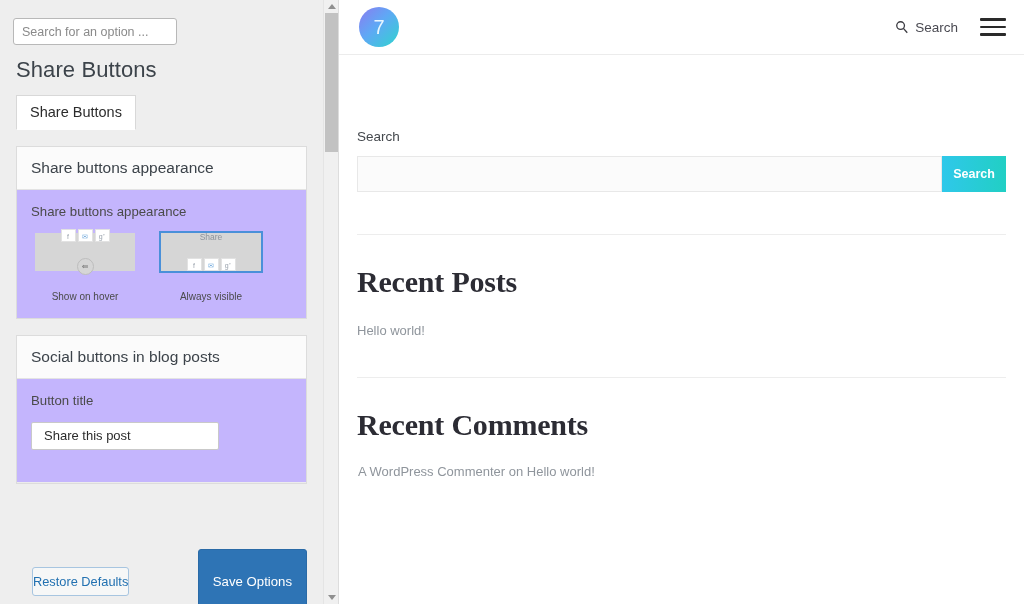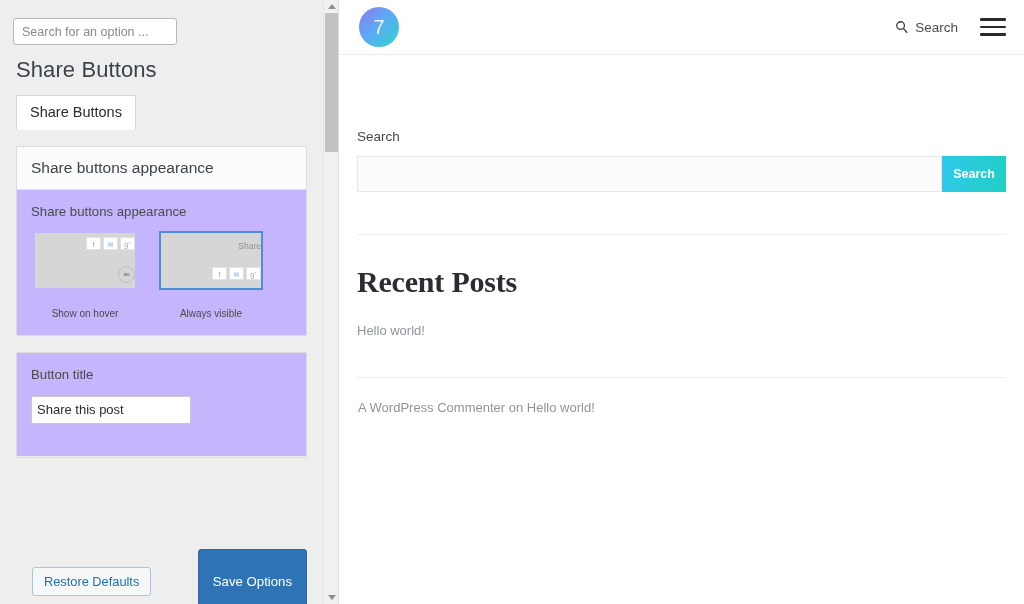--- a/index.html
+++ b/index.html
@@ -84,26 +84,26 @@
 
   .field-label {
     font-size: 13.2px;
     color: #4a4a4a;
     margin: 0 0 14px 0;
   }
 
   .choices { display: flex; gap: 26px; padding-left: 4px; }
   .choice { width: 100px; text-align: center; cursor: pointer; }
   .thumb {
-    width: 100px; height: 55px;
+    width: 100px; height: 38px;
     background: #d6d6d6;
     position: relative;
     display: flex;
     flex-direction: column;
-    align-items: flex-end;
+    align-items: center;
     justify-content: center;
     gap: 12px;
   }
   .choice.selected .thumb { outline: 2px solid #4a90d9; outline-offset: 0px; }
   .mini-row { display: flex; gap: 2px; }
   .mini-chip {
     width: 15px; height: 13px;
     background: #fff;
     border: 1px solid #e2e2e2;
     font-size: 7px;
@@ -130,28 +130,28 @@
     margin-bottom: 4px;
     font-family: "Liberation Sans", sans-serif;
   }
   .choice-caption {
     margin-top: 20px;
     font-size: 10px;
     color: #4a4a4a;
   }
 
   .text-input {
-    width: 160px;
+    width: 188px;
     height: 28px;
     border: 1px solid #c9c9c9;
     border-radius: 2px;
     background: #fff;
     font-size: 13px;
     color: #2b2b2b;
-    padding: 0 5px;
+    padding: 0 12px;
     font-family: "Liberation Sans", sans-serif;
     outline: none;
   }
 
   .notice {
     margin: 18px 14px 0 14px;
     background: #ffffff;
     border: 1px solid #e0e0e0;
     border-left: 4px solid #2979b9;
     padding: 11px 14px 12px 16px;
@@ -176,21 +176,21 @@
     align-items: center;
     justify-content: space-between;
     padding: 0 16px 0 32px;
     border-top: 1px solid #eeeeee;
   }
   .btn-secondary {
     background: #f6f7f7;
     border: 1px solid #a7c5e0;
     color: #2271b1;
     font-size: 12.8px;
-    padding: 6px 11px;
+    padding: 6px 0;
     border-radius: 3px;
     cursor: pointer;
     font-family: "Liberation Sans", sans-serif;
   }
   .btn-primary {
     background: #2e74b5;
     border: 1px solid #2a6aa6;
     color: #ffffff;
     font-size: 13.2px;
     padding: 24px 14px;
@@ -375,20 +375,21 @@
                 </div>
               </div>
               <div class="choice-caption">Always visible</div>
             </div>
 
           </div>
         </div>
       </div>
 
       <div class="card">
+        <div class="card-head">Social buttons in blog posts</div>
         <div class="card-body">
           <div class="field-label">Button title</div>
           <input class="text-input" type="text" value="Share this post" style="">
         </div>
         <div class="divider-line"></div>
 
       </div>
 
     </div>
 
@@ -443,20 +444,21 @@
 
       <h2 class="widget-title">Recent Posts</h2>
       <ul class="widget-list">
         <li>
           <a href="#">Hello world!</a>
         </li>
       </ul>
 
       <div class="hr b"></div>
 
+      <h2 class="widget-title">Recent Comments</h2>
       <div class="cmt-line">
         <a href="#">A WordPress Commenter</a><span> on </span><a href="#">Hello world!</a>
       </div>
 
     </div>
   </div>
 
 </div>
 
 </body></html>

